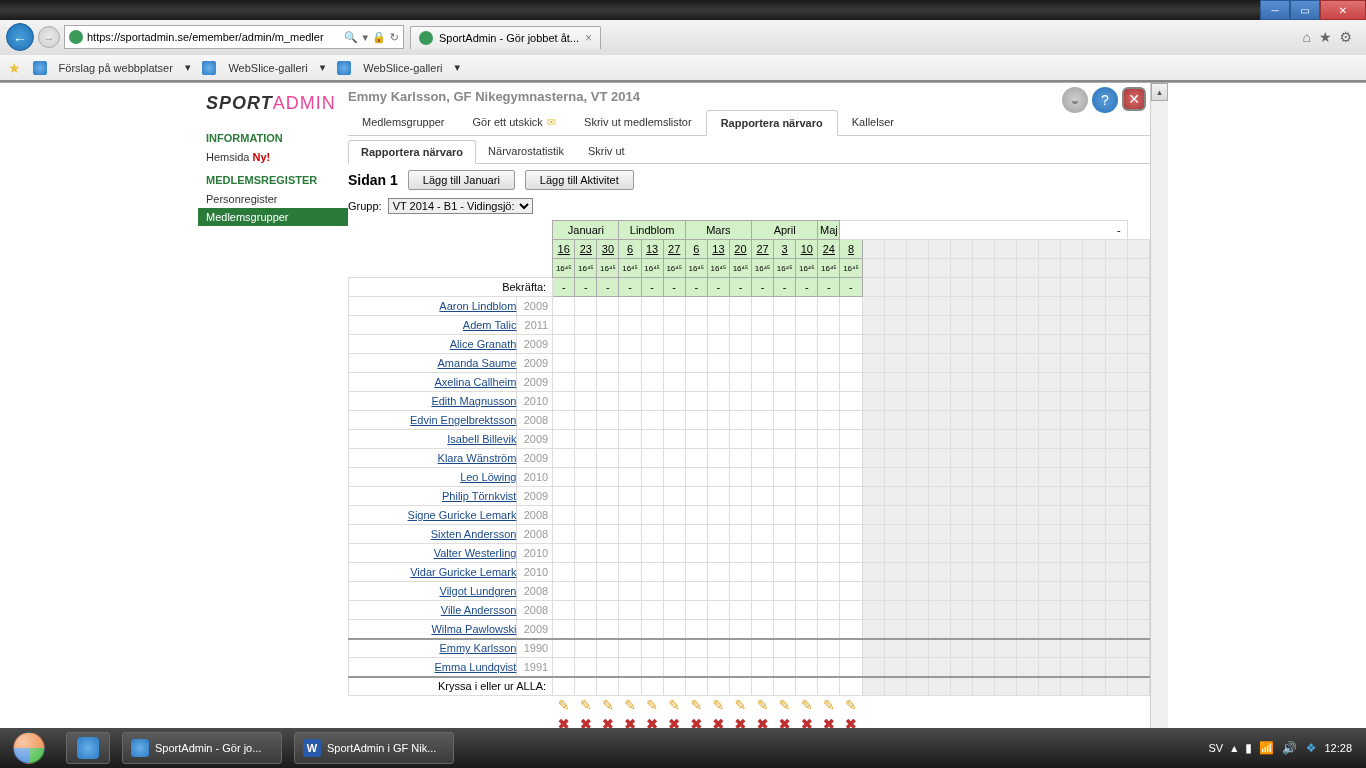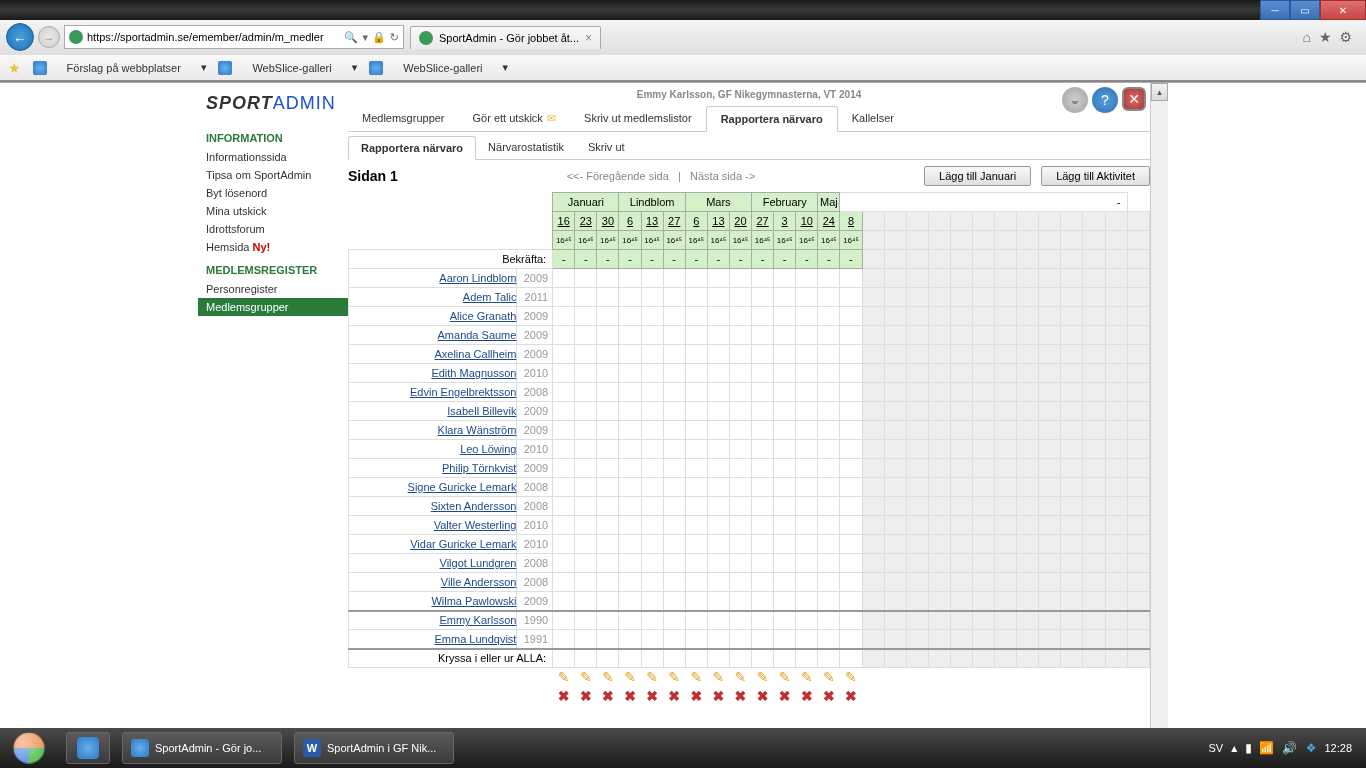--- a/index.html
+++ b/index.html
@@ -16,35 +16,35 @@
 .nav-btn.fwd { width: 22px; height: 22px; background: radial-gradient(#e8e8e8, #d0d0d0); border: 1px solid #aaa; color: #888; font-size: 11px; }
 .addr-bar { flex: 0 0 340px; display: flex; align-items: center; background: #fff; border: 1px solid #aaa; height: 24px; padding: 0 4px; font-size: 11px; justify-content: flex-end; }
 .addr-icon { width: 14px; height: 14px; background: #3a9a5a; border-radius: 50%; margin-right: 4px; }
 .addr-icons-right { margin-left: auto; display: flex; gap: 4px; color: #666; }
 .tab-strip { display: flex; align-items: flex-end; margin-left: 2px; }
 .tab { background: linear-gradient(#fafafa, #eaeaea); border: 1px solid #aaa; border-bottom: none; padding: 4px 8px; display: flex; align-items: center; gap: 6px; font-size: 11px; max-width: 210px; border-radius: 2px 2px 0 0; }
 .tab-icon { width: 14px; height: 14px; background: #3a9a5a; border-radius: 50%; }
 .tab-close { color: #888; font-size: 12px; }
 .chrome-right { margin-left: auto; display: flex; gap: 8px; color: #666; font-size: 14px; padding-right: 8px; }
 .fav-bar { height: 28px; display: flex; align-items: center; padding: 0 8px; gap: 12px; background: linear-gradient(#f8f8f8, #eaeaea); border-top: 1px solid #ddd; font-size: 11px; color: #333; border-bottom: 2px solid #888; }
-.fav-item { display: flex; align-items: center; gap: 20px; }
+.fav-item { display: flex; align-items: center; gap: 12px; }
 .fav-ie { width: 14px; height: 14px; background: radial-gradient(#6ab0e8, #2a7ac8); border-radius: 2px; }
 .fav-star { color: #f0c040; font-size: 14px; }
 .content { display: flex; height: calc(768px - 20px - 34px - 28px - 40px); background: #fff; }
 .page-wrap { margin: 0 auto; width: 970px; display: flex; }
 .sidebar { width: 150px; padding: 6px 0; }
 .logo { font-size: 18px; font-weight: bold; letter-spacing: 1px; padding: 4px 0 10px 8px; }
 .logo .s1 { color: #333; font-style: italic; }
-.logo .s2 { color: #1d4ed8; font-weight: normal; }
+.logo .s2 { color: #ec4899; font-weight: normal; }
 .side-head { color: #2a7a3a; font-weight: bold; padding: 8px 8px 4px; font-size: 11px; }
 .side-link { padding: 3px 8px; color: #333; cursor: pointer; font-size: 11px; }
 .side-link.active { background: #2a7a3a; color: #fff; }
 .side-ny { color: #c00; font-weight: bold; }
 .main { flex: 1; padding: 0; position: relative; }
-.user-line { text-align: center; color: #888; font-size: 10px; font-weight: bold; padding: 6px 0; }
+.user-line { color: #888; font-size: 13px; font-weight: bold; padding: 6px 0; }
 .top-icons { position: absolute; right: 4px; top: 4px; display: flex; gap: 4px; }
 .top-icon { width: 26px; height: 26px; border-radius: 50%; display: flex; align-items: center; justify-content: center; font-size: 14px; color: #fff; }
 .ti-grey { background: radial-gradient(#d0d0d0, #a0a0a0); color: #888; }
 .ti-blue { background: radial-gradient(#5a9fd8, #2a6fb8); }
 .ti-red { background: radial-gradient(#d86a6a, #a83a3a); border: 2px solid #888; border-radius: 6px; width: 24px; height: 24px; }
 .main-tabs { display: flex; border-bottom: 1px solid #ccc; font-size: 11px; }
 .main-tab { padding: 6px 14px; color: #333; cursor: pointer; }
 .main-tab.mail::after { content: "✉"; color: #e0c040; margin-left: 4px; }
 .main-tab.active { border: 1px solid #ccc; border-bottom: 1px solid #fff; margin-bottom: -1px; background: #fff; font-weight: bold; border-radius: 3px 3px 0 0; }
 .sub-tabs { display: flex; border-bottom: 1px solid #ccc; font-size: 11px; margin-top: 4px; }
@@ -131,27 +131,20 @@
   </div>
 </div>
 
 <div class="content">
   <div class="page-wrap">
     <div class="sidebar">
       <div class="logo">
         <span class="s1">SPORT</span><span class="s2">ADMIN</span>
       </div>
       <div class="side-head">INFORMATION</div>
-      <div id="info-links">
-          <div class="side-link">Informationssida</div>
-          <div class="side-link">Tipsa om SportAdmin</div>
-          <div class="side-link">Byt lösenord</div>
-          <div class="side-link">Mina utskick</div>
-          <div class="side-link">Idrottsforum</div>
-        </div>
       <div class="side-link">
         <span>Hemsida</span> <span class="side-ny">Ny!</span>
       </div>
       <div class="side-head">MEDLEMSREGISTER</div>
       <div id="reg-links">
           <div class="side-link">Personregister</div>
           <div class="side-link active">Medlemsgrupper</div>
         </div>
     </div>
 
@@ -170,38 +163,37 @@
           <div class="main-tab">Kallelser</div>
         </div>
       <div class="sub-tabs" id="sub-tabs">
           <div class="sub-tab active">Rapportera närvaro</div>
           <div class="sub-tab">Närvarostatistik</div>
           <div class="sub-tab">Skriv ut</div>
         </div>
 
       <div class="page-bar">
         <div class="page-title">Sidan 1</div>
-        <div class="pager">
-          <a>&lt;&lt;- Föregående sida</a>
-          &nbsp;&nbsp;<span>|</span>&nbsp;&nbsp;
-          <a>Nästa sida -&gt;</a>
-        </div>
         <button class="action-btn">Lägg till Januari</button>
         <button class="action-btn">Lägg till Aktivitet</button>
       </div>
 
+      <div class="group-row">
+        <span>Grupp:</span>
+        <select><option>VT 2014 - B1 - Vidingsjö:</option></select>
+      </div>
 
       <table class="att-table" id="att-table">
           <tbody>
             <tr>
               <td colspan="2" style="border: none;"></td>
               <td colspan="3" class="month-head">Januari</td>
               <td colspan="3" class="month-head">Lindblom</td>
               <td colspan="3" class="month-head">Mars</td>
-              <td colspan="3" class="month-head">February</td>
+              <td colspan="3" class="month-head">April</td>
               <td colspan="1" class="month-head">Maj</td>
               <td colspan="13" class="name-head" style="text-align: center;">-</td>
             </tr>
             <tr>
               <td colspan="2" style="border: none;"></td>
               <td class="day-head">16</td>
               <td class="day-head">23</td>
               <td class="day-head">30</td>
               <td class="day-head">6</td>
               <td class="day-head">13</td>

